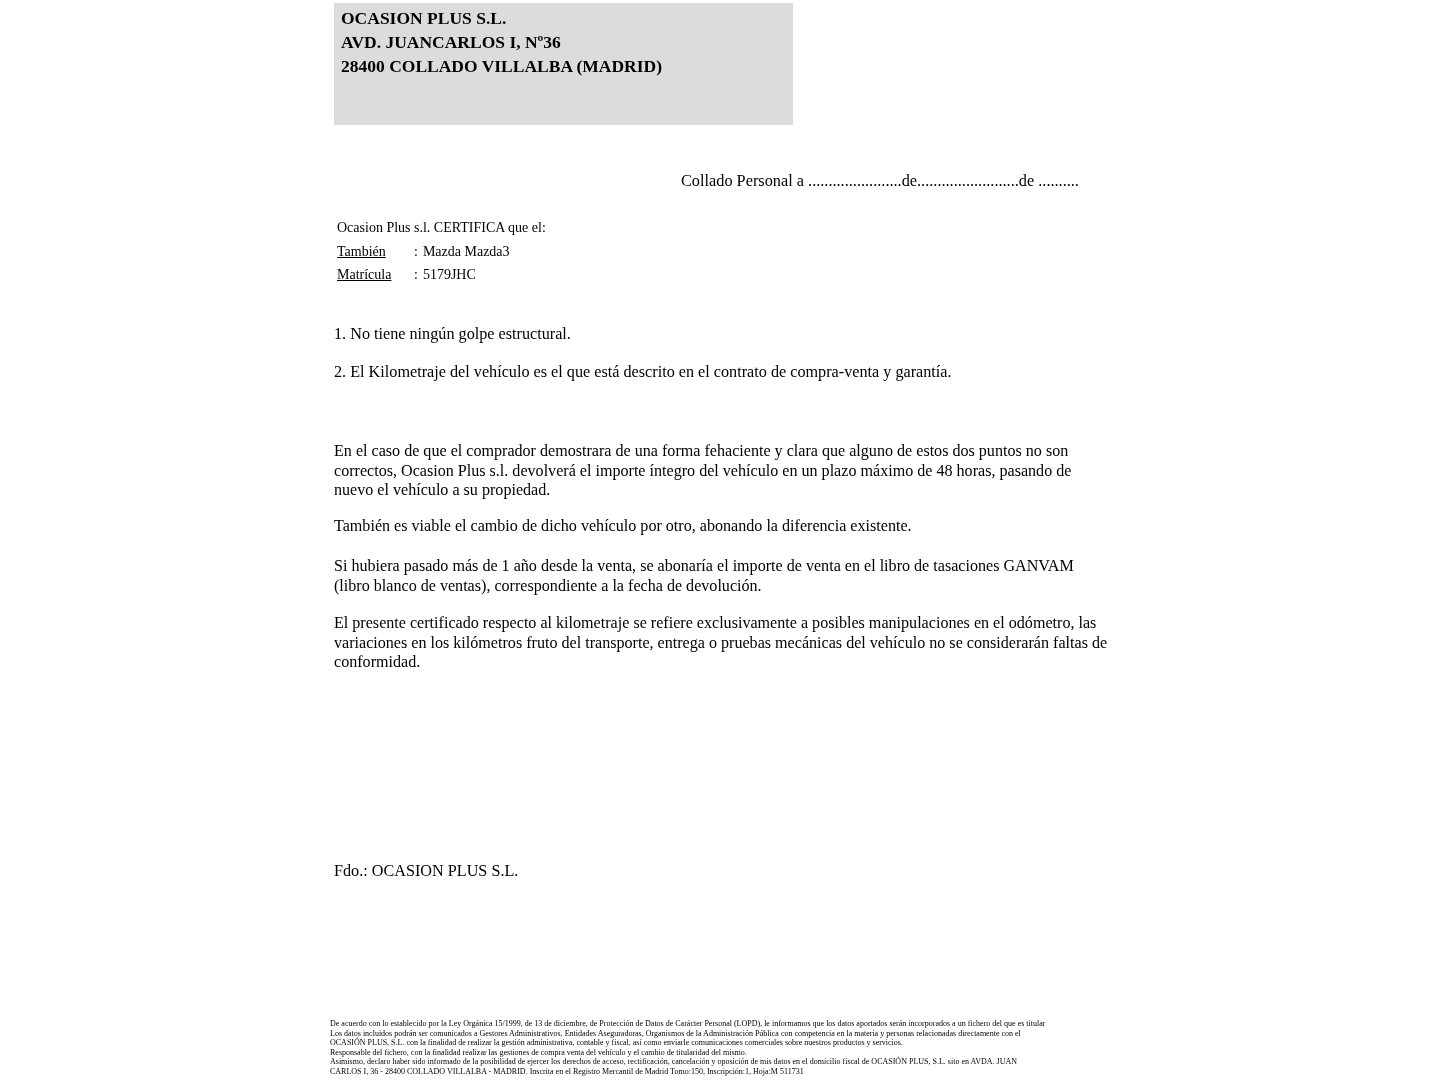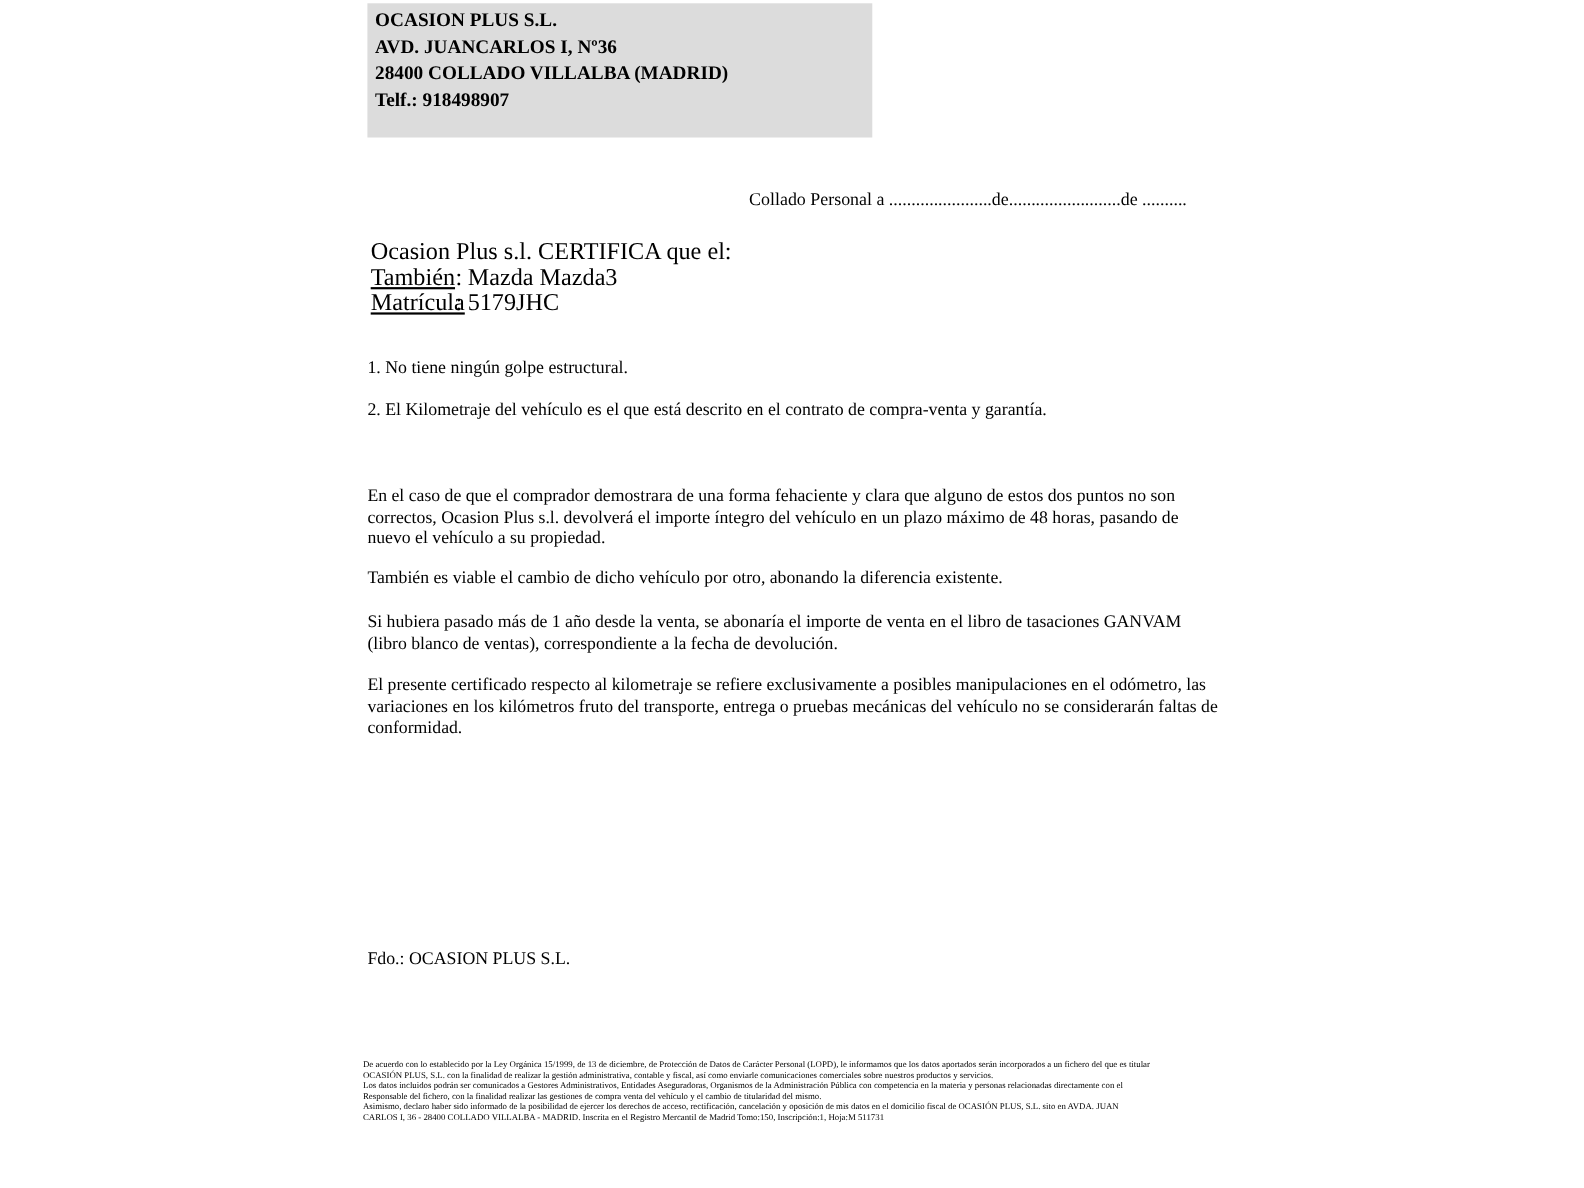--- a/index.html
+++ b/index.html
@@ -31,21 +31,21 @@
     position: absolute;
     left: 681px;
     top: 171px;
     font-size: 16.3px;
     white-space: nowrap;
   }
   .cert-block {
     position: absolute;
     left: 337px;
     top: 216px;
-    font-size: 22px;
+    font-size: 14px;
   }
   .cert-intro { line-height: 23.5px; }
   .cert-row   { line-height: 23.5px; }
   .cert-label {
     display: inline-block;
     width: 77px;
     text-decoration: underline;
   }
   .cert-value-text { margin-left: 5px; margin-top: 40px; }
   .point {
@@ -70,37 +70,36 @@
   .signature {
     position: absolute;
     left: 334px;
     top: 862px;
     font-size: 16.2px;
     white-space: nowrap;
   }
   .fine-print {
     position: absolute;
     left: 330px;
-    top: 963px;
+    top: 1019px;
     width: 780px;
     font-size: 8px;
     line-height: 9.6px;
   }
   .fp-line { white-space: nowrap; }
 </style>
 </head>
 <body>
 
 <div class="page" style="background-color: rgb(255, 255, 255);">
 
   <div class="header-box" style="background-color: rgb(220, 220, 220);">
     <div class="hline">OCASION PLUS S.L.</div>
     <div class="hline">AVD. JUANCARLOS I, Nº36</div>
     <div class="hline">28400 COLLADO VILLALBA (MADRID)</div>
-    <div class="hline">Telf.: 918498907</div>
   </div>
 
   <div class="date-line">Collado Personal a .......................de.........................de ..........</div>
 
   <div class="cert-block">
     <div class="cert-intro">Ocasion Plus s.l. CERTIFICA que el:</div>
     <div class="cert-row">
       <span class="cert-label">También</span><span>:</span><span class="cert-value-text">Mazda Mazda3</span>
     </div>
     <div class="cert-row">
@@ -113,20 +112,20 @@
 
   <div class="para para-1">En el caso de que el comprador demostrara de una forma fehaciente y clara que alguno de estos dos puntos no son correctos, Ocasion Plus s.l. devolverá el importe íntegro del vehículo en un plazo máximo de 48 horas, pasando de nuevo el vehículo a su propiedad.</div>
   <div class="para para-2">También es viable el cambio de dicho vehículo por otro, abonando la diferencia existente.</div>
   <div class="para para-3">Si hubiera pasado más de 1 año desde la venta, se abonaría el importe de venta en el libro de tasaciones GANVAM (libro blanco de ventas), correspondiente a la fecha de devolución.</div>
   <div class="para para-4">El presente certificado respecto al kilometraje se refiere exclusivamente a posibles manipulaciones en el odómetro, las variaciones en los kilómetros fruto del transporte, entrega o pruebas mecánicas del vehículo no se considerarán faltas de conformidad.</div>
 
   <div class="signature">Fdo.: OCASION PLUS S.L.</div>
 
   <div class="fine-print">
     <div class="fp-line">De acuerdo con lo establecido por la Ley Orgánica 15/1999, de 13 de diciembre, de Protección de Datos de Carácter Personal (LOPD), le informamos que los datos aportados serán incorporados a un fichero del que es titular</div>
+    <div class="fp-line">Los datos incluidos podrán ser comunicados a Gestores Administrativos, Entidades Aseguradoras, Organismos de la Administración Pública con competencia en la materia y personas relacionadas directamente con el</div>
     <div class="fp-line">OCASIÓN PLUS, S.L. con la finalidad de realizar la gestión administrativa, contable y fiscal, así como enviarle comunicaciones comerciales sobre nuestros productos y servicios.</div>
-    <div class="fp-line">Los datos incluidos podrán ser comunicados a Gestores Administrativos, Entidades Aseguradoras, Organismos de la Administración Pública con competencia en la materia y personas relacionadas directamente con el</div>
     <div class="fp-line">Responsable del fichero, con la finalidad realizar las gestiones de compra venta del vehículo y el cambio de titularidad del mismo.</div>
     <div class="fp-line">Asimismo, declaro haber sido informado de la posibilidad de ejercer los derechos de acceso, rectificación, cancelación y oposición de mis datos en el domicilio fiscal de OCASIÓN PLUS, S.L. sito en AVDA. JUAN</div>
     <div class="fp-line">CARLOS I, 36 - 28400 COLLADO VILLALBA - MADRID. Inscrita en el Registro Mercantil de Madrid Tomo:150, Inscripción:1, Hoja:M 511731</div>
   </div>
 
 </div>
 
 </body></html>

